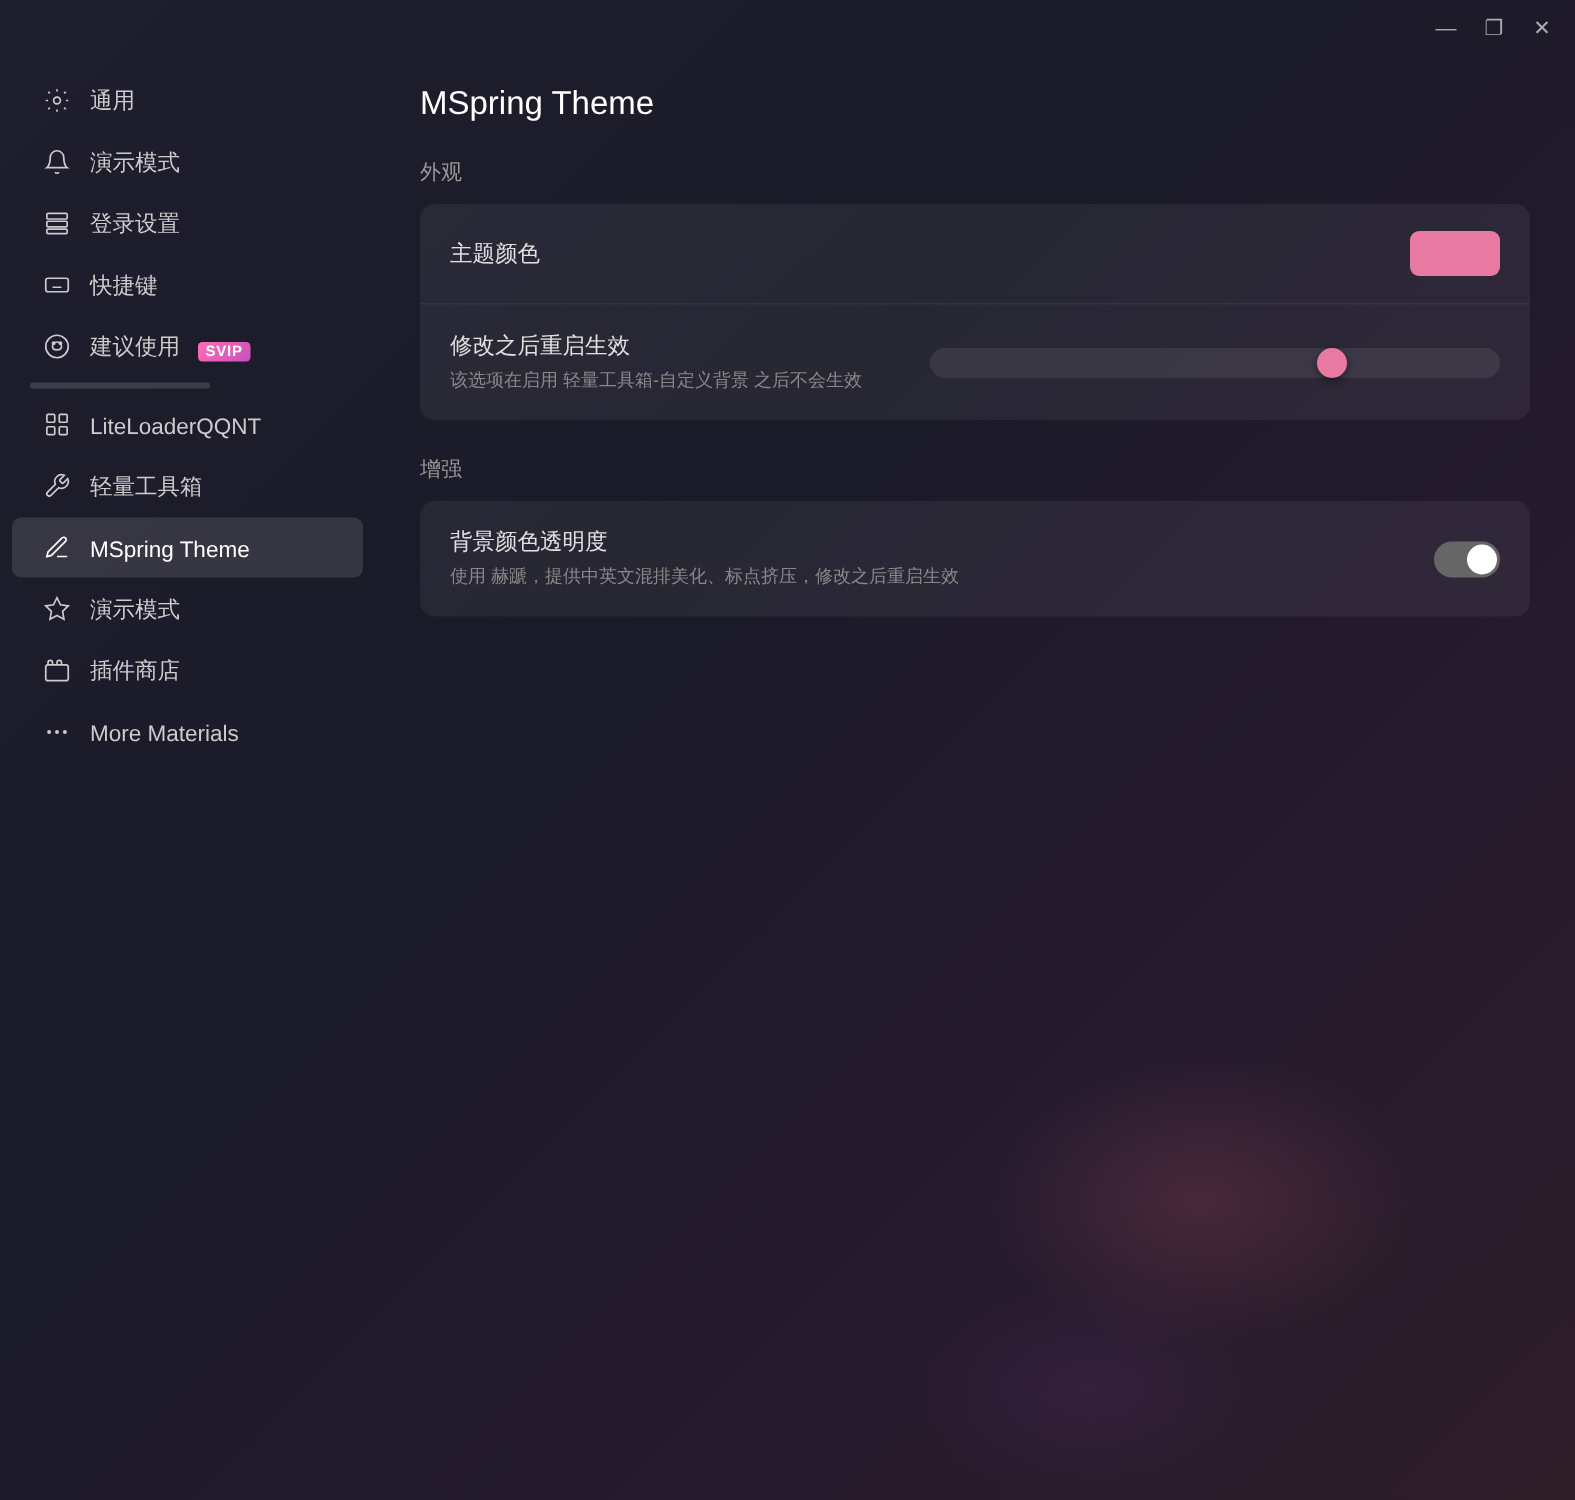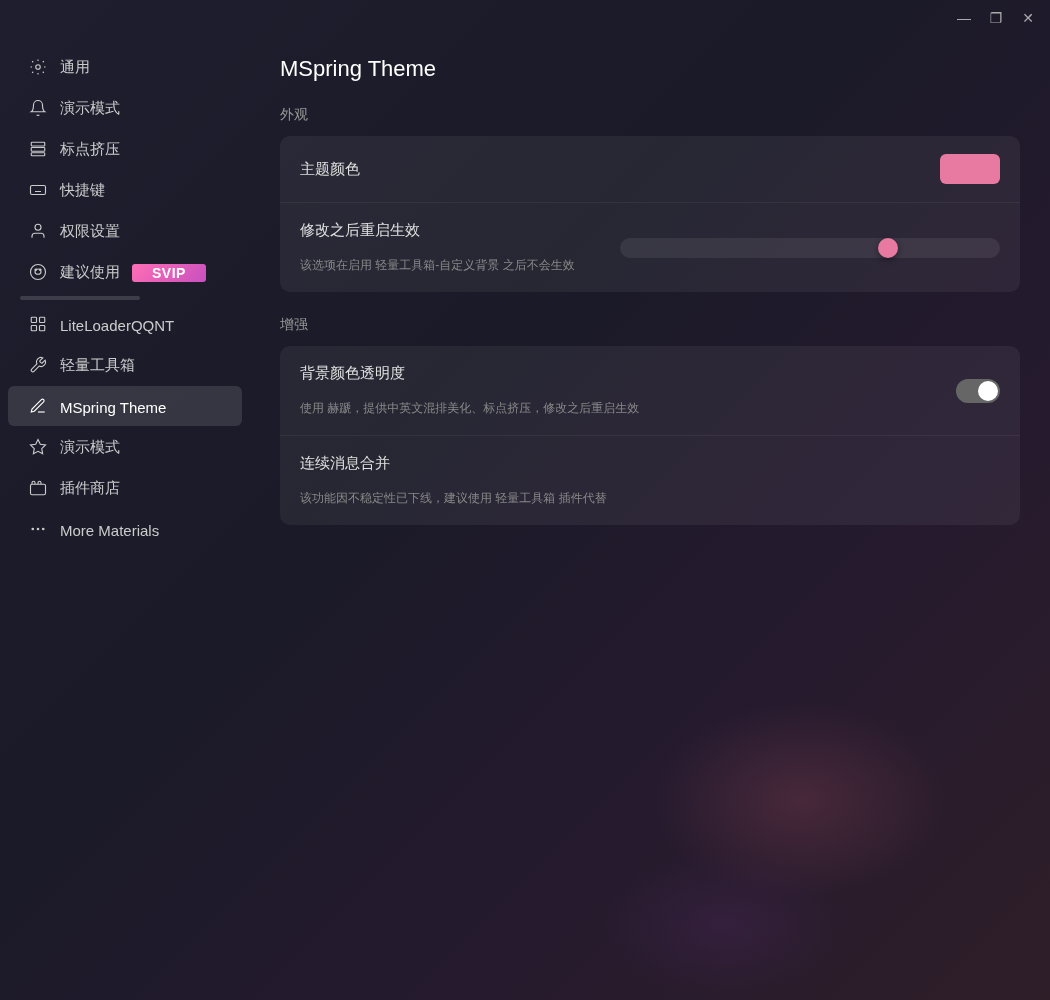--- a/index.html
+++ b/index.html
@@ -122,22 +122,22 @@
       width: 18px;
       height: 18px;
       stroke: currentColor;
       fill: none;
       stroke-width: 1.5;
     }
 
     .svip-badge {
       background: linear-gradient(135deg, #ff6eb4, #c850c0);
       color: white;
-      font-size: 14px;
-      padding: 1px 20px;
+      font-size: 10px;
+      padding: 1px 5px;
       border-radius: 3px;
       font-weight: bold;
       letter-spacing: 0.5px;
     }
 
     .sidebar-scrollbar {
       height: 4px;
       background: rgba(255,255,255,0.15);
       border-radius: 2px;
       margin: 4px 20px;
@@ -185,21 +185,21 @@
     }
 
     .settings-row-label {
       font-size: 15px;
       color: #e0e0e0;
     }
 
     .settings-row-desc {
       font-size: 12px;
       color: #888;
-      margin-top: 16px;
+      margin-top: 4px;
       max-width: 600px;
       line-height: 1.5;
     }
 
     .settings-row-left { flex: 1; }
 
     
     .color-swatch {
       width: 60px;
       height: 30px;
@@ -312,42 +312,33 @@
       </div>
 
       <div class="sidebar-item">
         <span class="sidebar-icon">
           <svg viewBox="0 0 24 24">
               <rect x="3" y="3" width="18" height="5" rx="1"></rect>
               <rect x="3" y="10" width="18" height="5" rx="1"></rect>
               <rect x="3" y="17" width="18" height="4" rx="1"></rect>
             </svg>
         </span>
-        <span>标点挤压</span>
+        <span>登录设置</span>
       </div>
 
       <div class="sidebar-item">
         <span class="sidebar-icon">
           <svg viewBox="0 0 24 24">
               <rect x="2" y="6" width="20" height="12" rx="2"></rect>
               <path d="M6 10h.01M10 10h.01M14 10h.01M18 10h.01M8 14h8"></path>
             </svg>
         </span>
         <span>快捷键</span>
       </div>
 
-      <div class="sidebar-item">
-        <span class="sidebar-icon">
-          <svg viewBox="0 0 24 24">
-              <path d="M20 21v-2a4 4 0 0 0-4-4H8a4 4 0 0 0-4 4v2"></path>
-              <circle cx="12" cy="7" r="4"></circle>
-            </svg>
-        </span>
-        <span>权限设置</span>
-      </div>
 
 
       <div class="sidebar-item">
         <span class="sidebar-icon">
           <svg viewBox="0 0 24 24">
               <circle cx="12" cy="12" r="10"></circle>
               <path d="M8 12a4 4 0 0 1 8 0c0 2.5-2 3-4 3s-4-.5-4-3z"></path>
               <circle cx="9" cy="9" r="1" fill="currentColor"></circle>
               <circle cx="15" cy="9" r="1" fill="currentColor"></circle>
             </svg>
@@ -456,24 +447,18 @@
         <div class="settings-row">
           <div class="settings-row-left">
             <div class="settings-row-label">背景颜色透明度</div>
             <div class="settings-row-desc">使用 赫蹏，提供中英文混排美化、标点挤压，修改之后重启生效</div>
           </div>
           <div class="toggle on">
             <div class="toggle-thumb"></div>
           </div>
         </div>
 
-        <div class="settings-row">
-          <div class="settings-row-left">
-            <div class="settings-row-label">连续消息合并</div>
-            <div class="settings-row-desc">该功能因不稳定性已下线，建议使用 轻量工具箱 插件代替</div>
-          </div>
-        </div>
 
       </div>
 
     </div>
   </div>
 </div>
 
 </body></html>

